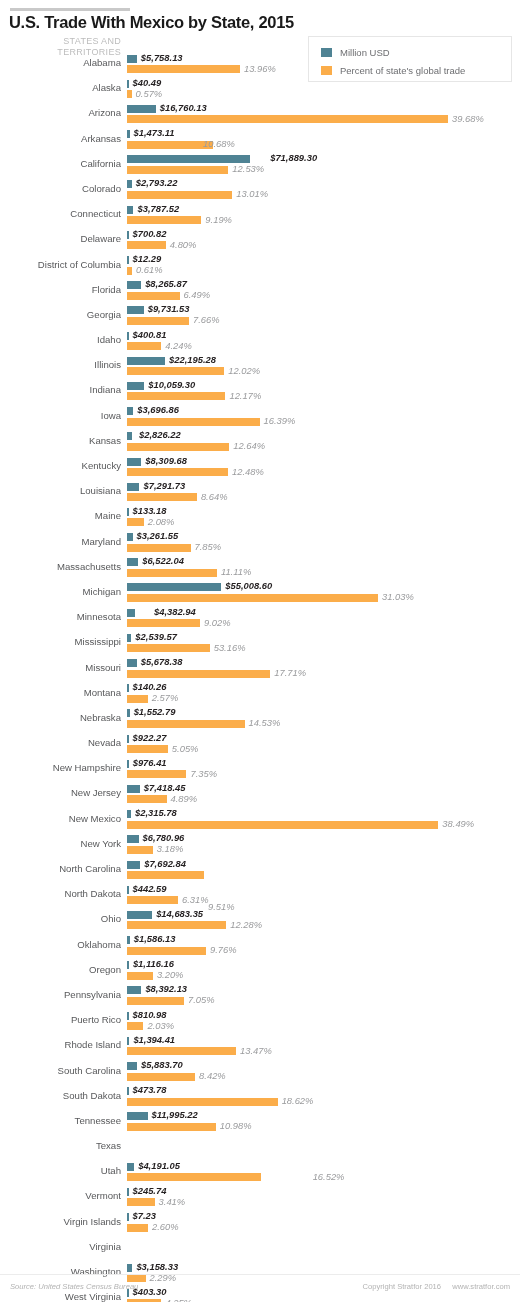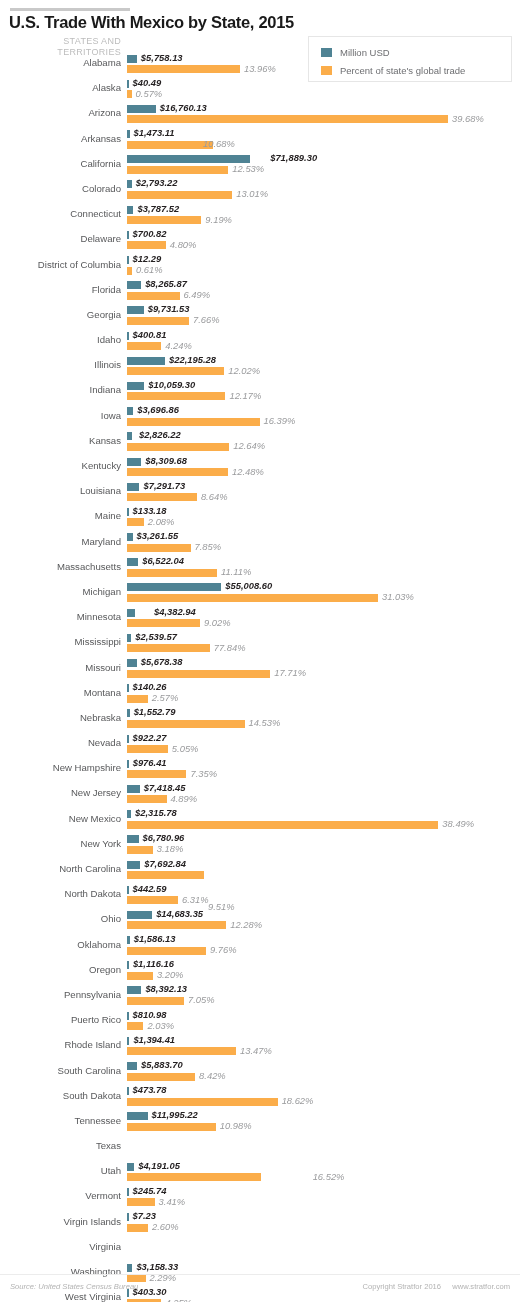--- a/index.html
+++ b/index.html
@@ -402,21 +402,21 @@
           <div class="bar bar-pct" style="width: 72.9693px; background: rgb(251, 173, 74);"></div>
           <div class="bar-val val-pct" style="left: 76.9693px;">9.02%</div>
         </div>
       </div>
       <div class="row">
         <div class="row-label">Mississippi</div>
         <div class="bars">
           <div class="bar bar-usd" style="width: 4.35159px; background: rgb(79, 131, 148);"></div>
           <div class="bar-val val-usd" style="left: 8.35159px;">$2,539.57</div>
           <div class="bar bar-pct" style="width: 82.6769px; background: rgb(251, 173, 74);"></div>
-          <div class="bar-val val-pct" style="left: 86.6769px;">77.84%</div>
+          <div class="bar-val val-pct" style="left: 86.6769px;">53.16%</div>
         </div>
       </div>
       <div class="row">
         <div class="row-label">Missouri</div>
         <div class="bars">
           <div class="bar bar-usd" style="width: 9.73px; background: rgb(79, 131, 148);"></div>
           <div class="bar-val val-usd" style="left: 13.73px;">$5,678.38</div>
           <div class="bar bar-pct" style="width: 143.269px; background: rgb(251, 173, 74);"></div>
           <div class="bar-val val-pct" style="left: 147.269px;">17.71%</div>
         </div>

